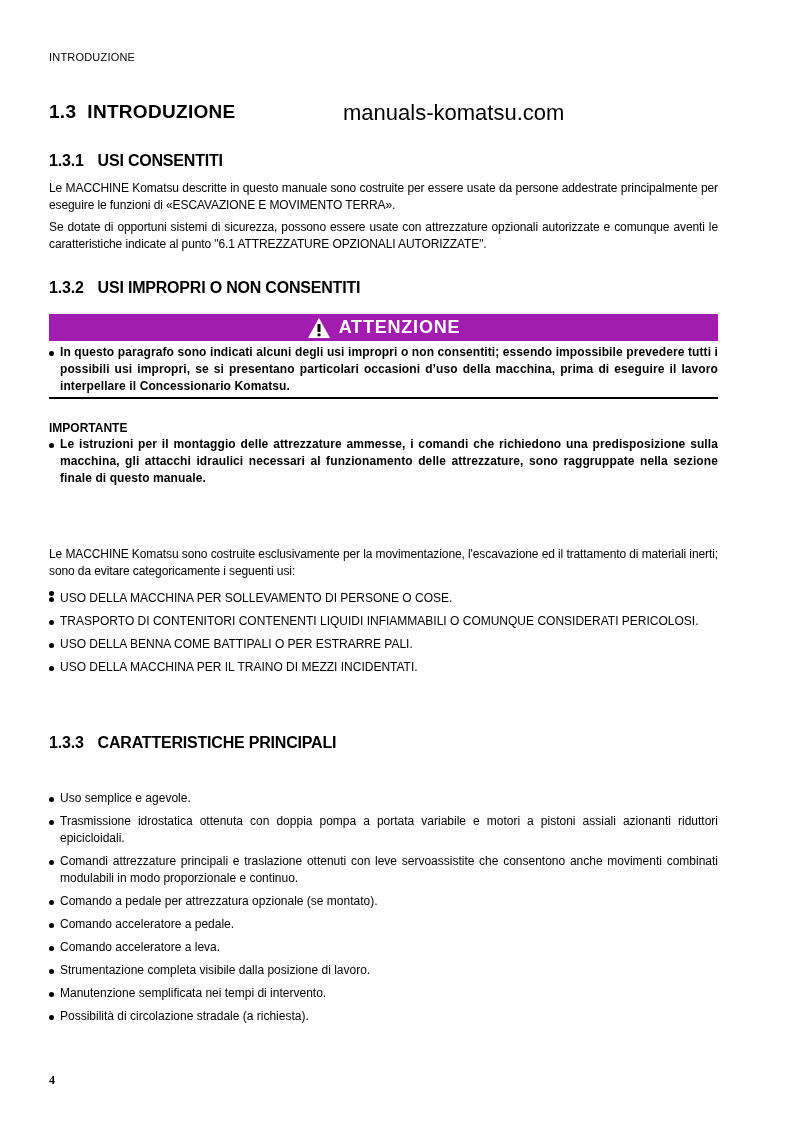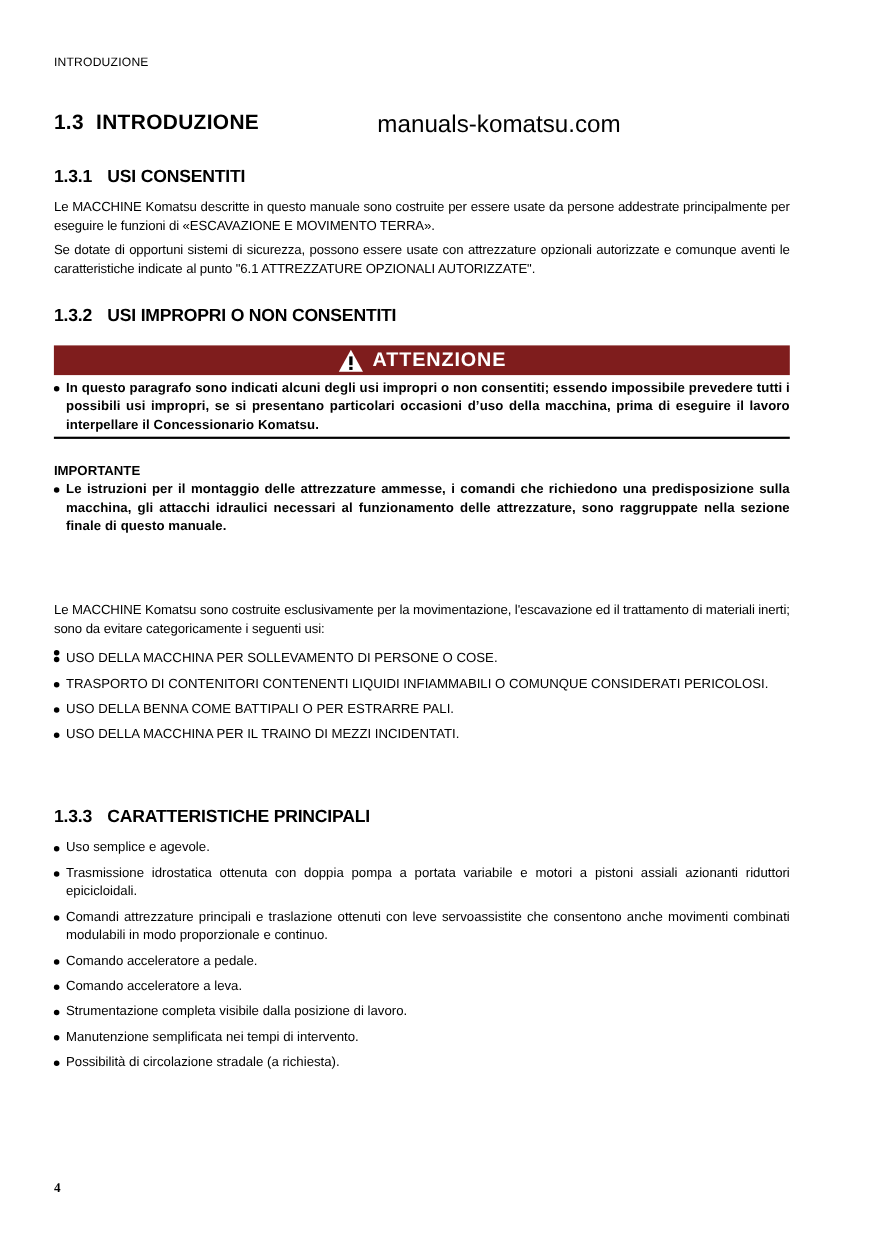--- a/index.html
+++ b/index.html
@@ -5,21 +5,21 @@
   html, body { margin: 0; padding: 0; background: #ffffff; }
   body { width: 793px; height: 1123px; position: relative; overflow: hidden;
          font-family: "Liberation Sans", sans-serif; color: #000; }
   .running-header { position: absolute; left: 49px; top: 51px; font-size: 11px; letter-spacing: 0.2px; }
   .h1 { position: absolute; left: 49px; top: 101px; font-size: 19px; font-weight: bold; letter-spacing: 0.3px; }
   .h1 .num { margin-right: 11px; text-align: center; }
   .watermark { position: absolute; left: 343px; top: 100px; font-size: 22px; font-weight: normal; }
   .h2 { position: absolute; left: 49px; font-size: 16px; font-weight: bold; letter-spacing: -0.2px; }
   .h2 .num { margin-right: 14px; }
   .para { position: absolute; left: 49px; width: 669px; font-size: 12px; line-height: 17px; text-align: justify; letter-spacing: -0.1px; }
-  .warn-bar { position: absolute; left: 49px; top: 314px; width: 669px; height: 27px; background: #7f1d1d;
+  .warn-bar { position: absolute; left: 49px; top: 314px; width: 669px; height: 27px; background: #a21caf;
               color: #fff; display: flex; align-items: center; justify-content: center; }
   .warn-bar .title { font-size: 18px; font-weight: bold; letter-spacing: 0.8px; margin-left: 8px; }
   .warn-icon { width: 24px; height: 22px; display: inline-block; }
   .rule { position: absolute; left: 49px; width: 669px; height: 2px; background: #000; }
   .bullet-list { position: absolute; left: 49px; width: 669px; margin: 0; padding: 0; list-style: none; }
   .bullet-list li { position: relative; padding-left: 11px; font-size: 12px; line-height: 17px; text-align: justify; }
   .bullet-list li .dot { position: absolute; left: 0; top: 7px; width: 5px; height: 5px; border-radius: 50%; background: #000; }
   .bold li { font-weight: bold; font-size: 12px; letter-spacing: 0.1px; }
   .importante { position: absolute; left: 49px; top: 421px; font-size: 12px; font-weight: bold; text-align: center; }
   .page-number { position: absolute; left: 49px; top: 1073px; font-size: 12px; font-weight: bold; font-family: "Liberation Serif", serif; }
@@ -70,24 +70,25 @@
   <li style="margin-bottom:6px;"><span class="dot"></span><span>USO DELLA MACCHINA PER SOLLEVAMENTO DI PERSONE O COSE.</span></li>
   <li style="margin-bottom:6px;"><span class="dot"></span><span>TRASPORTO DI CONTENITORI CONTENENTI LIQUIDI INFIAMMABILI O COMUNQUE CONSIDERATI PERICOLOSI.</span></li>
   <li style="margin-bottom:6px;"><span class="dot"></span><span>USO DELLA BENNA COME BATTIPALI O PER ESTRARRE PALI.</span></li>
   <li><span class="dot"></span><span>USO DELLA MACCHINA PER IL TRAINO DI MEZZI INCIDENTATI.</span></li>
 </ul>
 
 <div class="h2" style="top:734px;">
   <span class="num">1.3.3</span><span>CARATTERISTICHE PRINCIPALI</span>
 </div>
 
-<ul class="bullet-list" style="top:762px;">
+<ul class="bullet-list" style="top:790px;">
   <li style="margin-bottom:6px;"><span class="dot"></span><span>Uso semplice e agevole.</span></li>
   <li style="margin-bottom:6px;"><span class="dot"></span><span>Trasmissione idrostatica ottenuta con doppia pompa a portata variabile e motori a pistoni assiali azionanti riduttori epicicloidali.</span></li>
   <li style="margin-bottom:6px;"><span class="dot"></span><span>Comandi attrezzature principali e traslazione ottenuti con leve servoassistite che consentono anche movimenti combinati modulabili in modo proporzionale e continuo.</span></li>
+  <li style="margin-bottom:6px;"><span class="dot"></span><span>Comando a pedale per attrezzatura opzionale (se montato).</span></li>
   <li style="margin-bottom:6px;"><span class="dot"></span><span>Comando acceleratore a pedale.</span></li>
   <li style="margin-bottom:6px;"><span class="dot"></span><span>Comando acceleratore a leva.</span></li>
   <li style="margin-bottom:6px;"><span class="dot"></span><span>Strumentazione completa visibile dalla posizione di lavoro.</span></li>
   <li style="margin-bottom:6px;"><span class="dot"></span><span>Manutenzione semplificata nei tempi di intervento.</span></li>
   <li><span class="dot"></span><span>Possibilità di circolazione stradale (a richiesta).</span></li>
 </ul>
 
 <div class="page-number">4</div>
 
 </body></html>

